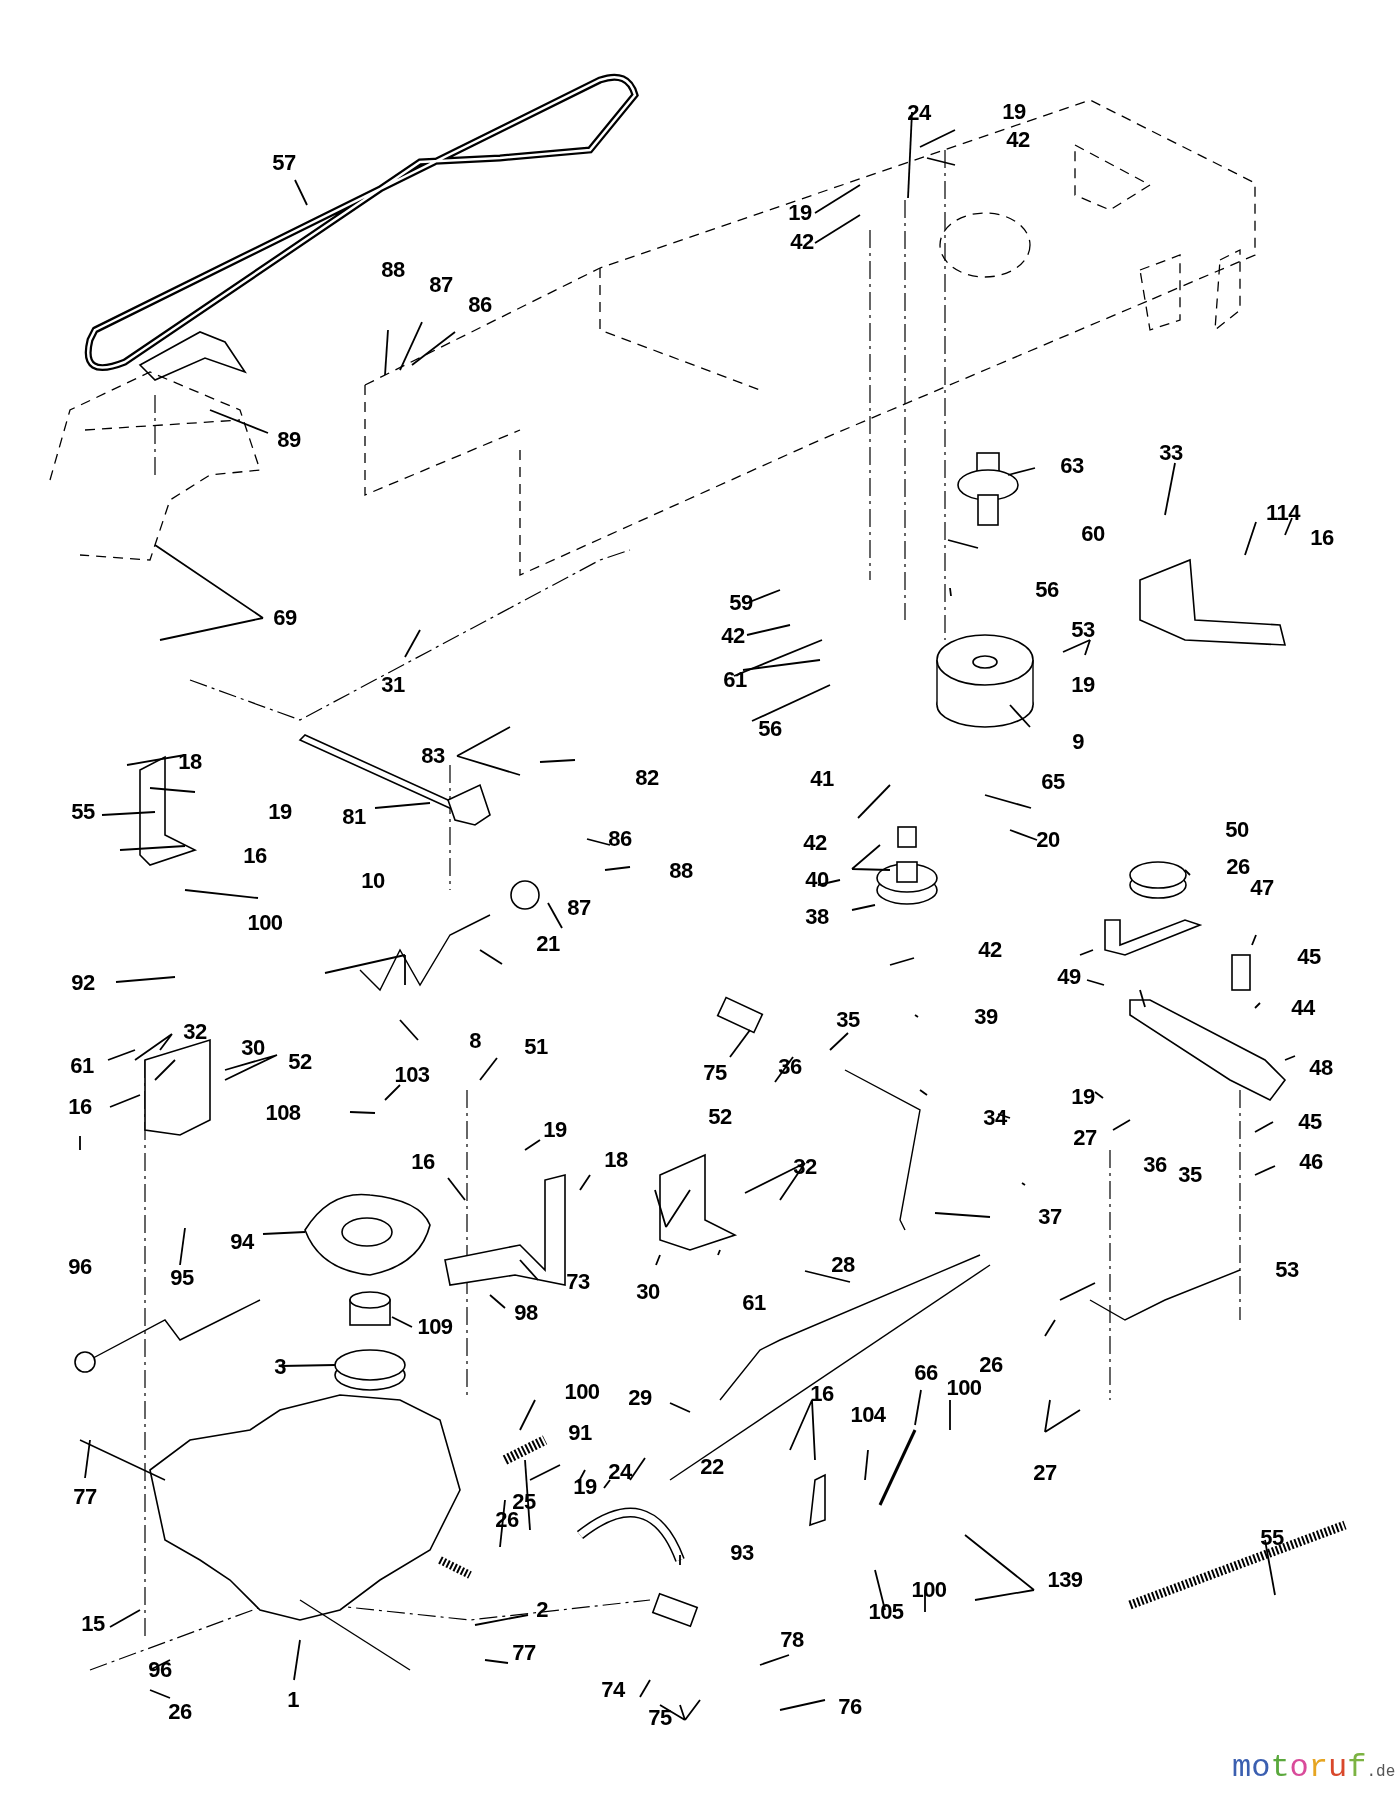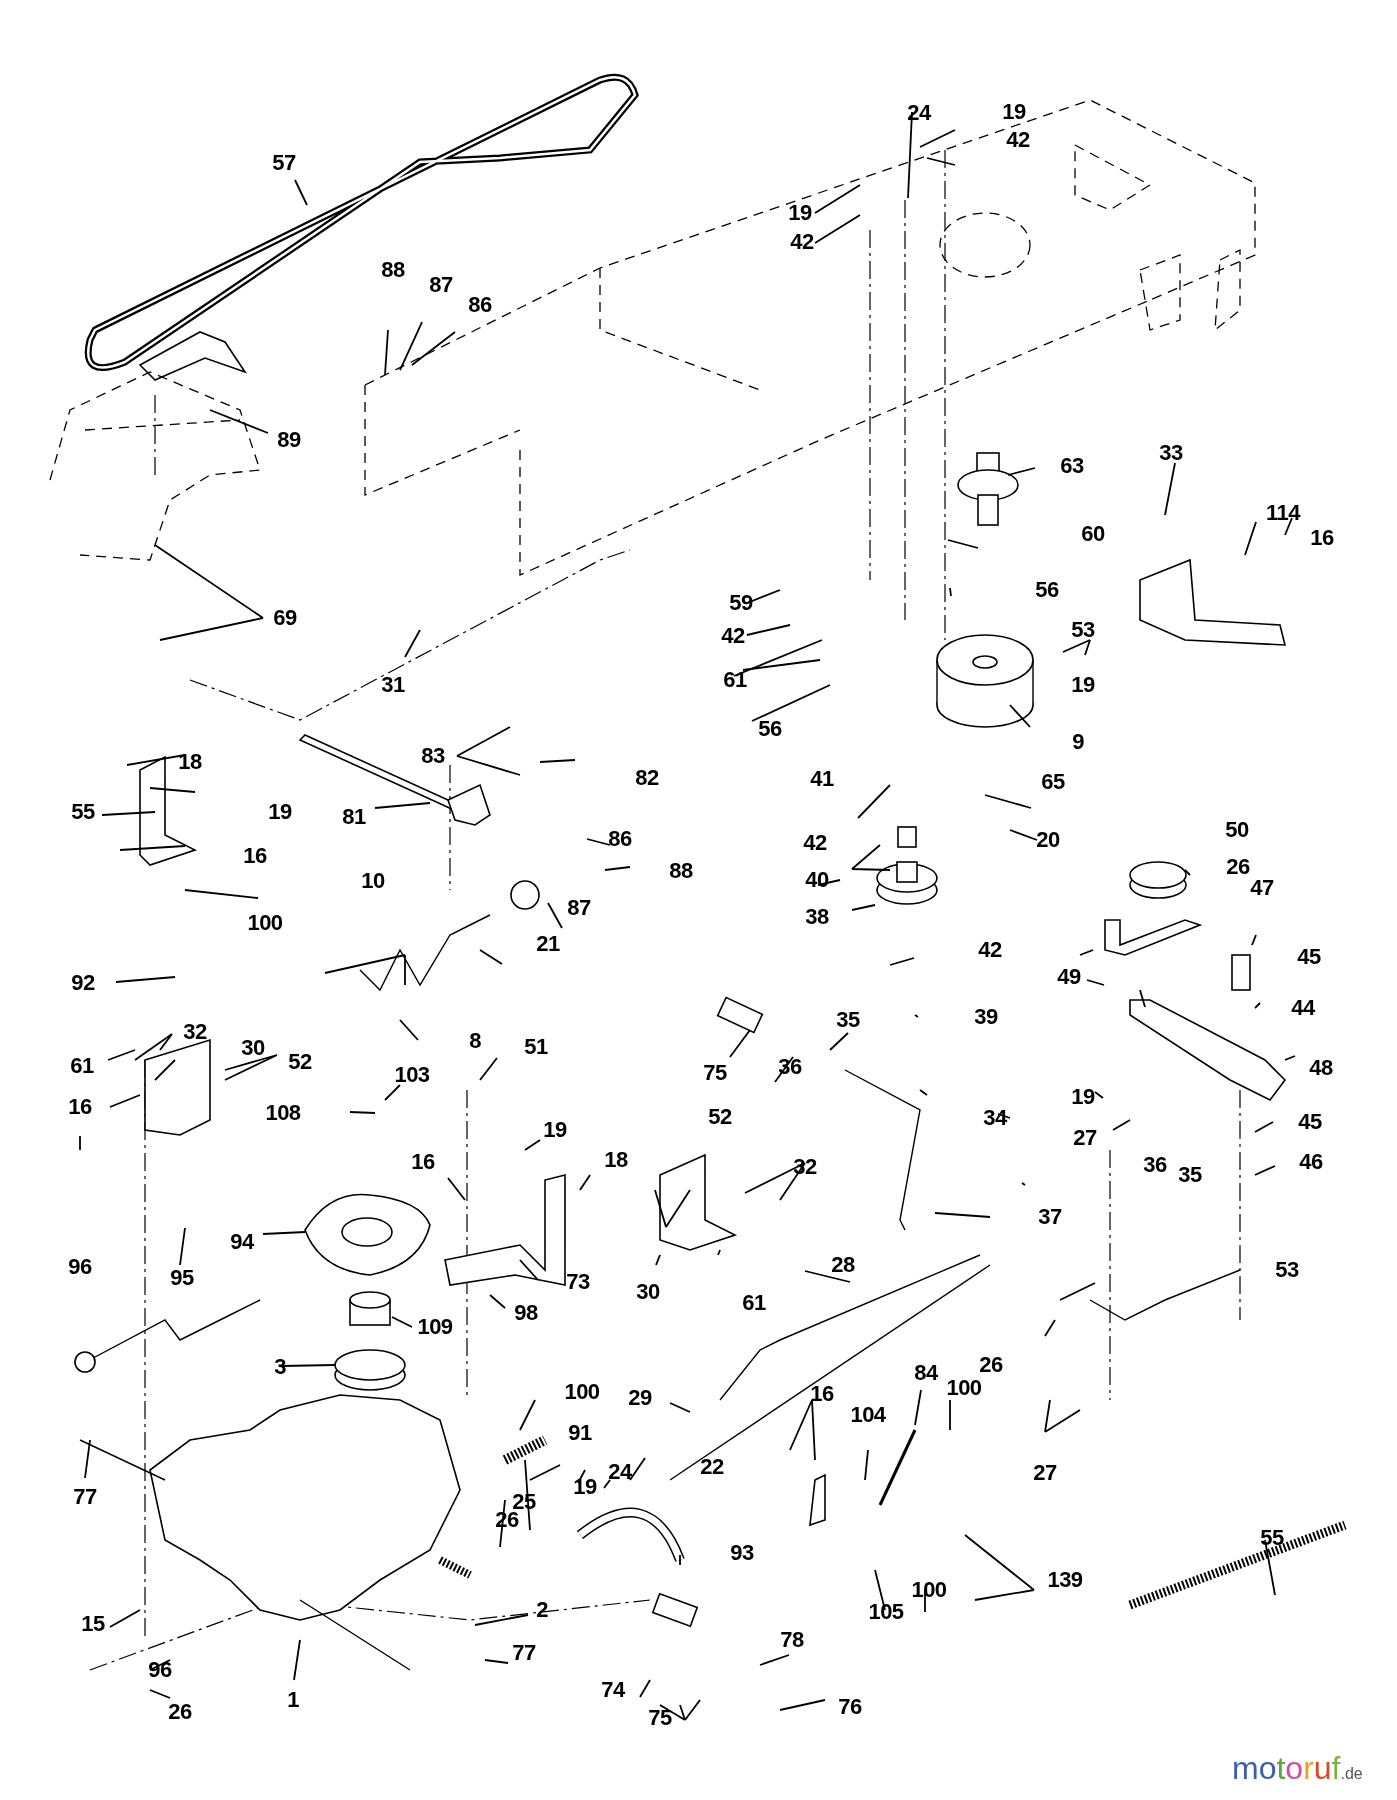--- a/index.html
+++ b/index.html
@@ -1,19 +1,19 @@
 <!DOCTYPE html>
 <html><head>
 <meta charset="utf-8">
 <style>
   html, body { margin:0; padding:0; background:#ffffff; }
   #canvas { position:relative; width:1397px; height:1800px; background:#fff; overflow:hidden; }
   svg#art { position:absolute; left:0; top:0; width:1397px; height:1800px; }
   .lbl { position:absolute; font-family:"Liberation Sans", sans-serif; font-weight:bold; font-size:22px; color:#000; line-height:1; white-space:nowrap; transform:translate(-50%,-50%); letter-spacing:-0.5px; }
-  .wm { position:absolute; left:1232px; top:1752px; font-family:Liberation Sans, sans-serif; font-size:32px; line-height:1; }
+  .wm { position:absolute; left:1232px; top:1752px; font-family:Liberation Mono, monospace; font-size:32px; line-height:1; }
   .wm .de { font-size:16px; color:#555; }
   .frame { fill:none; stroke:#000; stroke-width:1.3; stroke-dasharray:10 7; }
   .part { fill:#fff; stroke:#000; stroke-width:1.6; }
   .thin { fill:none; stroke:#000; stroke-width:1.4; }
   .leader { fill:none; stroke:#000; stroke-width:1.8; }
   .center { fill:none; stroke:#000; stroke-width:1.2; stroke-dasharray:18 5 3 5; }
   .belt { fill:none; stroke:#000; stroke-width:7; }
   .beltin { fill:none; stroke:#fff; stroke-width:2.5; }
 </style>
 </head>
@@ -366,21 +366,21 @@
 <span class="lbl" style="left:582px;top:1392px">100</span>
 <span class="lbl" style="left:580px;top:1433px">91</span>
 <span class="lbl" style="left:712px;top:1467px">22</span>
 <span class="lbl" style="left:85px;top:1497px">77</span>
 <span class="lbl" style="left:620px;top:1472px">24</span>
 <span class="lbl" style="left:585px;top:1487px">19</span>
 <span class="lbl" style="left:524px;top:1502px">25</span>
 <span class="lbl" style="left:507px;top:1520px">26</span>
 <span class="lbl" style="left:822px;top:1394px">16</span>
 <span class="lbl" style="left:868px;top:1415px">104</span>
-<span class="lbl" style="left:926px;top:1373px">84</span>
+<span class="lbl" style="left:926px;top:1373px">66</span>
 <span class="lbl" style="left:964px;top:1388px">100</span>
 <span class="lbl" style="left:1065px;top:1580px">139</span>
 <span class="lbl" style="left:1272px;top:1538px">55</span>
 <span class="lbl" style="left:93px;top:1624px">15</span>
 <span class="lbl" style="left:542px;top:1610px">2</span>
 <span class="lbl" style="left:742px;top:1553px">93</span>
 <span class="lbl" style="left:886px;top:1612px">105</span>
 <span class="lbl" style="left:929px;top:1590px">100</span>
 <span class="lbl" style="left:160px;top:1670px">96</span>
 <span class="lbl" style="left:524px;top:1653px">77</span>

